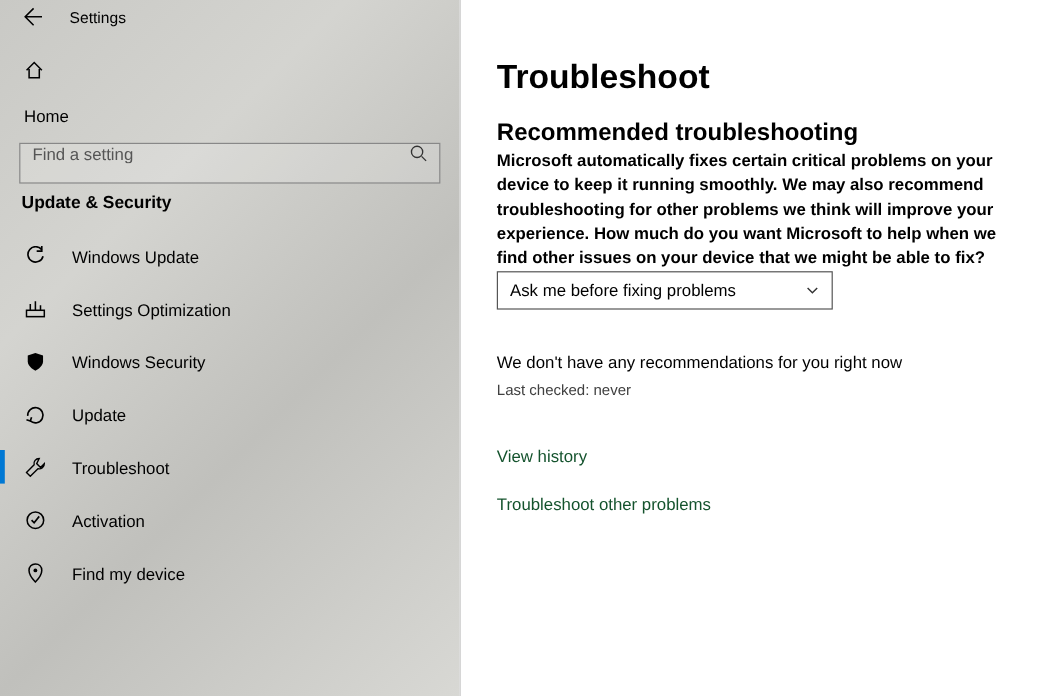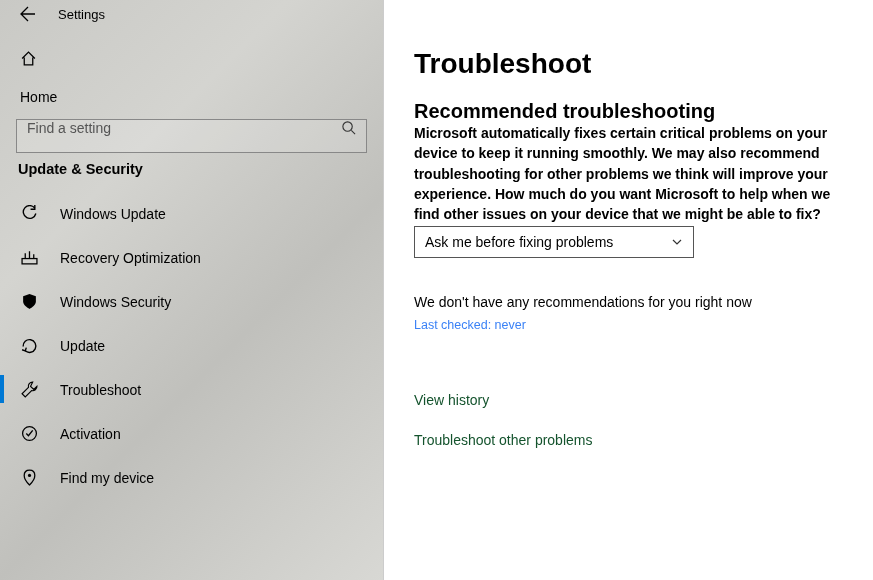--- a/index.html
+++ b/index.html
@@ -119,21 +119,21 @@
     display: flex;
     align-items: center;
     padding: 0 10px;
     justify-content: space-between;
     cursor: pointer;
     margin-bottom: 36px;
     background:#fff;
     text-align:right;
   }
   .status-main { font-size: 14px; margin-bottom: 8px; }
-  .status-sub { font-size: 12.5px; color: #3b82f6; margin-bottom: 60px; }
+  .status-sub { font-size: 12.5px; color: #404040; margin-bottom: 40px; }
   .link {
     color: #14532d;
     font-size: 14px;
     display: block;
     margin-bottom: 24px;
     cursor: pointer;
   }
   svg { display:block; }
 </style>
 </head>
@@ -183,21 +183,21 @@
       <span>Windows Update</span>
     </div>
 
     <div class="nav-item">
       <span class="ic">
         <svg width="17" height="17" viewBox="0 0 16 16">
             <rect x="1" y="9" width="14" height="5" stroke="#000" stroke-width="1.2" fill="none"></rect>
             <path d="M4 9 V4 M8 9 V2 M12 9 V5" stroke="#000" stroke-width="1.2"></path>
           </svg>
       </span>
-      <span>Recovery Optimization</span>
+      <span>Settings Optimization</span>
     </div>
 
     <div class="nav-item">
       <span class="ic">
         <svg width="17" height="17" viewBox="0 0 16 16">
             <path d="M8 1 L14 3 V8 C14 12 8 15 8 15 C8 15 2 12 2 8 V3 Z" fill="#000"></path>
           </svg>
       </span>
       <span>Windows Security</span>
     </div>

